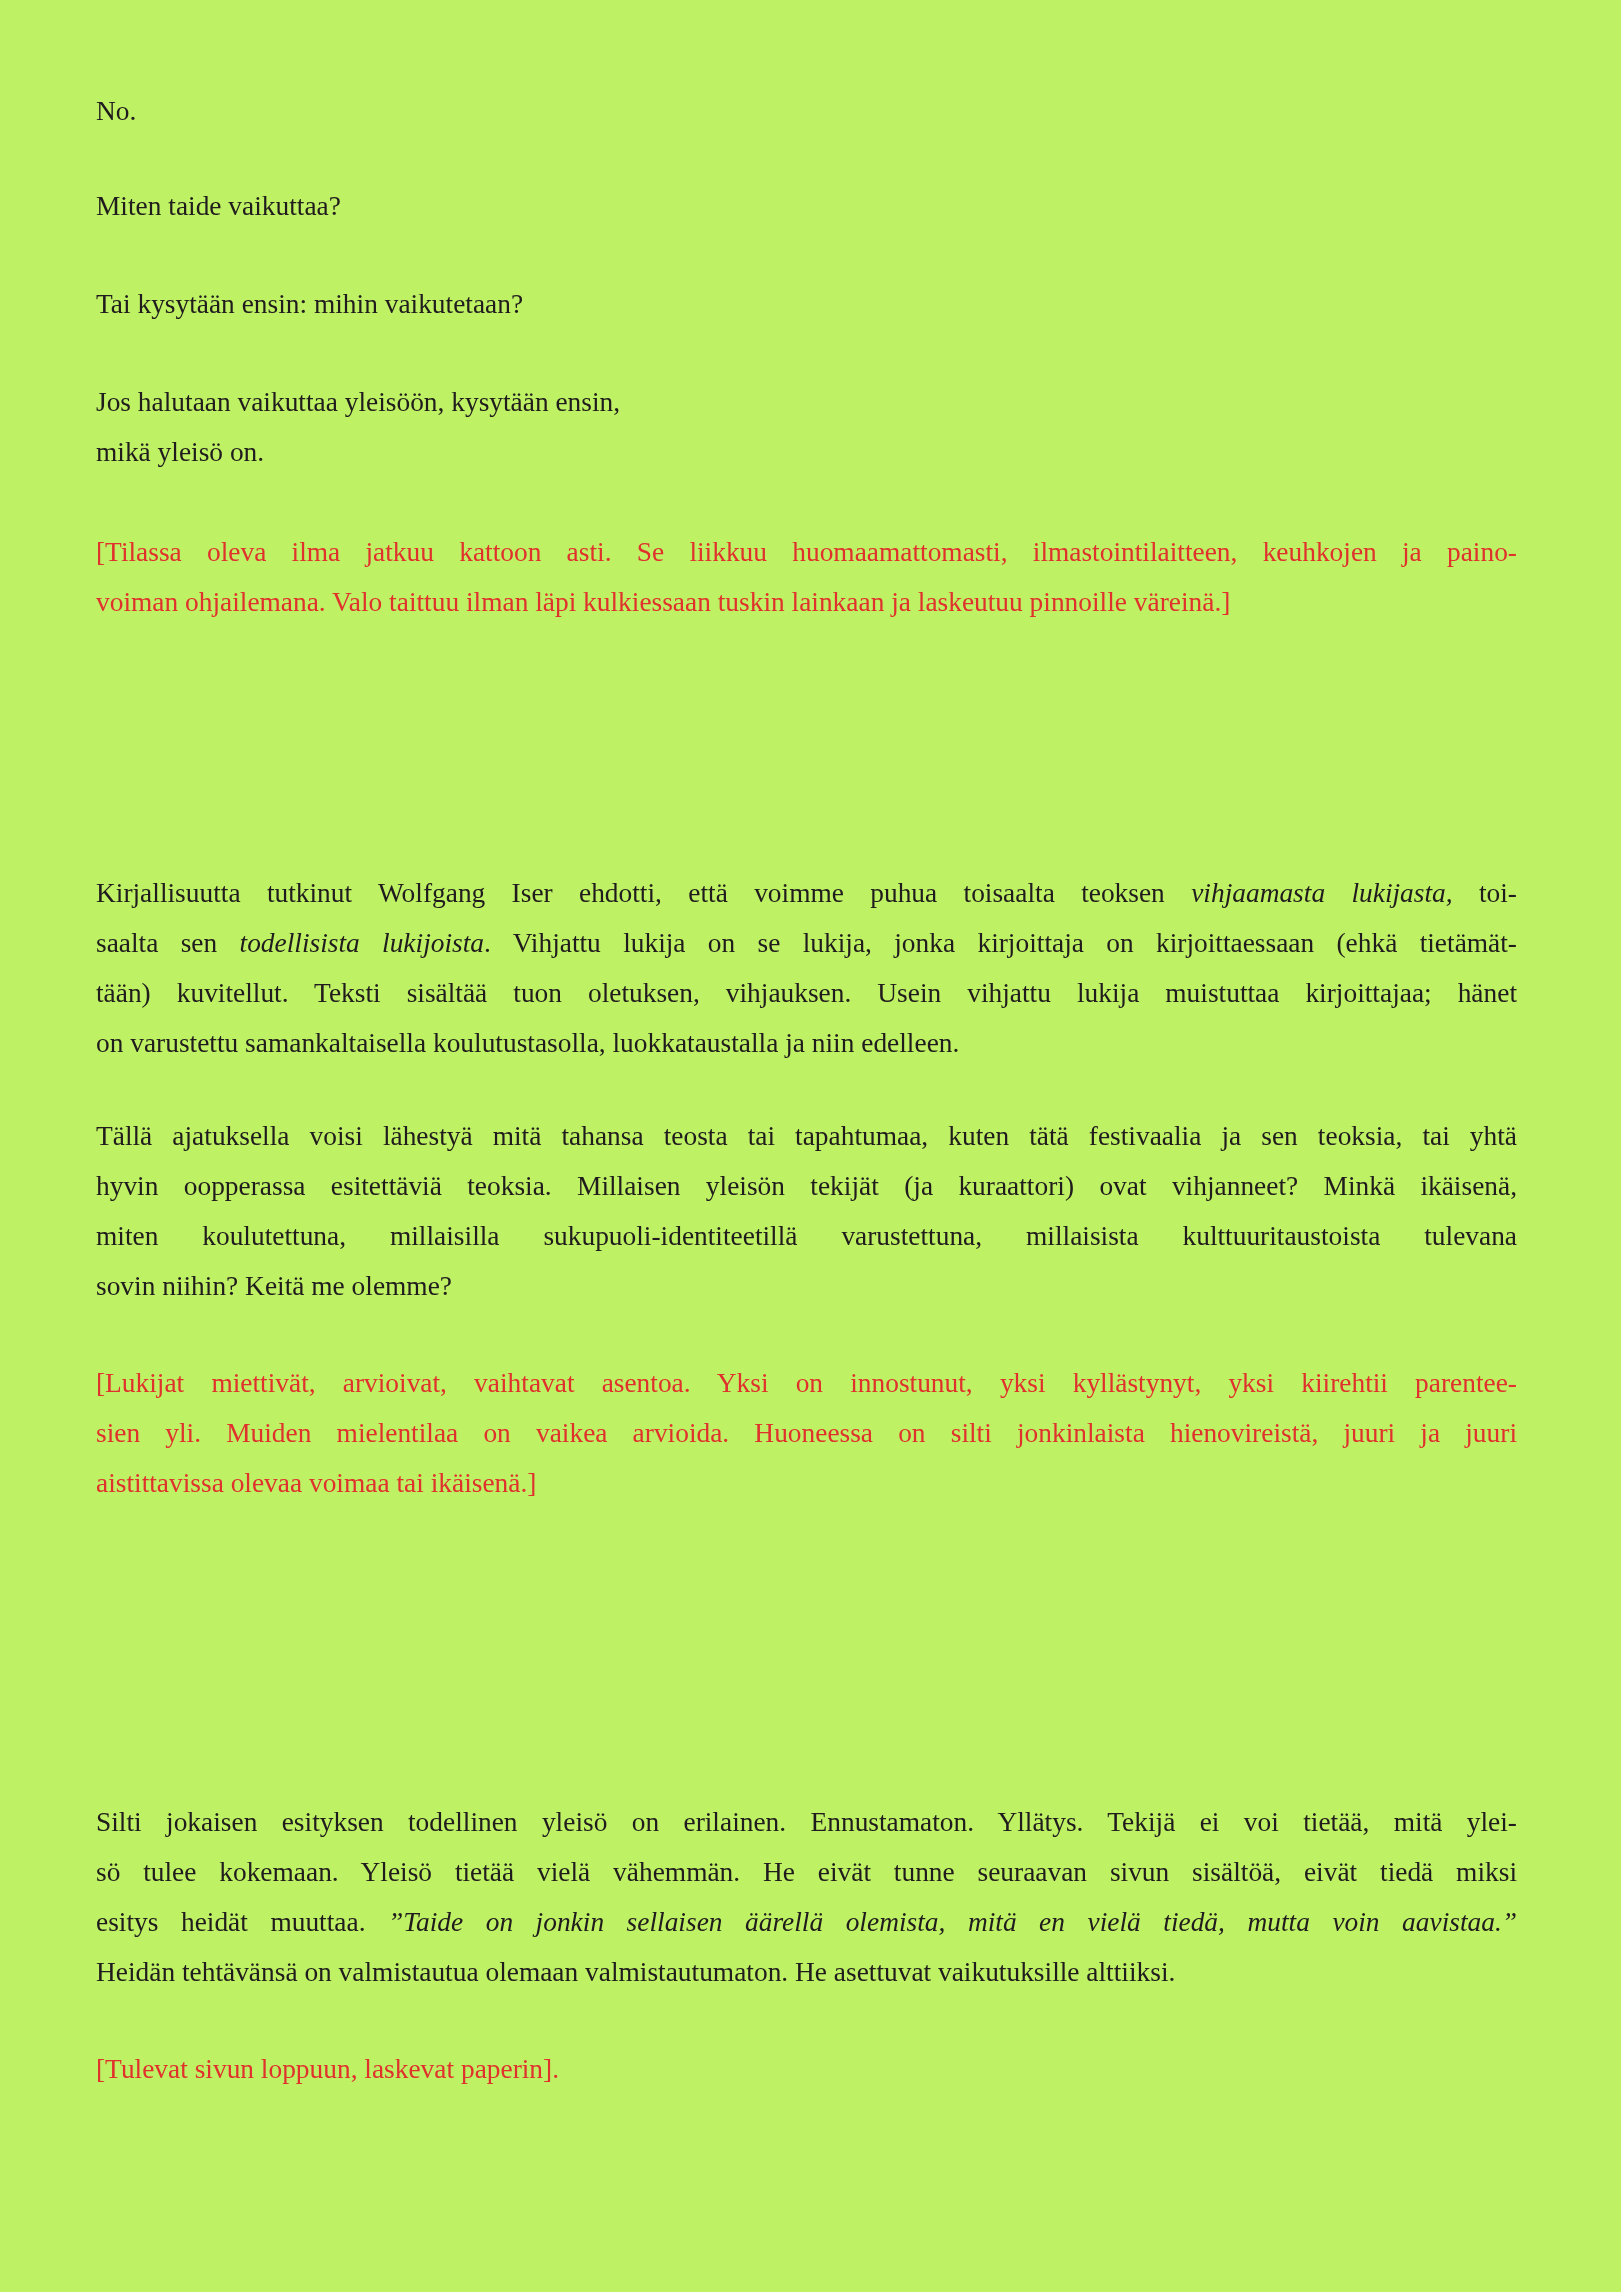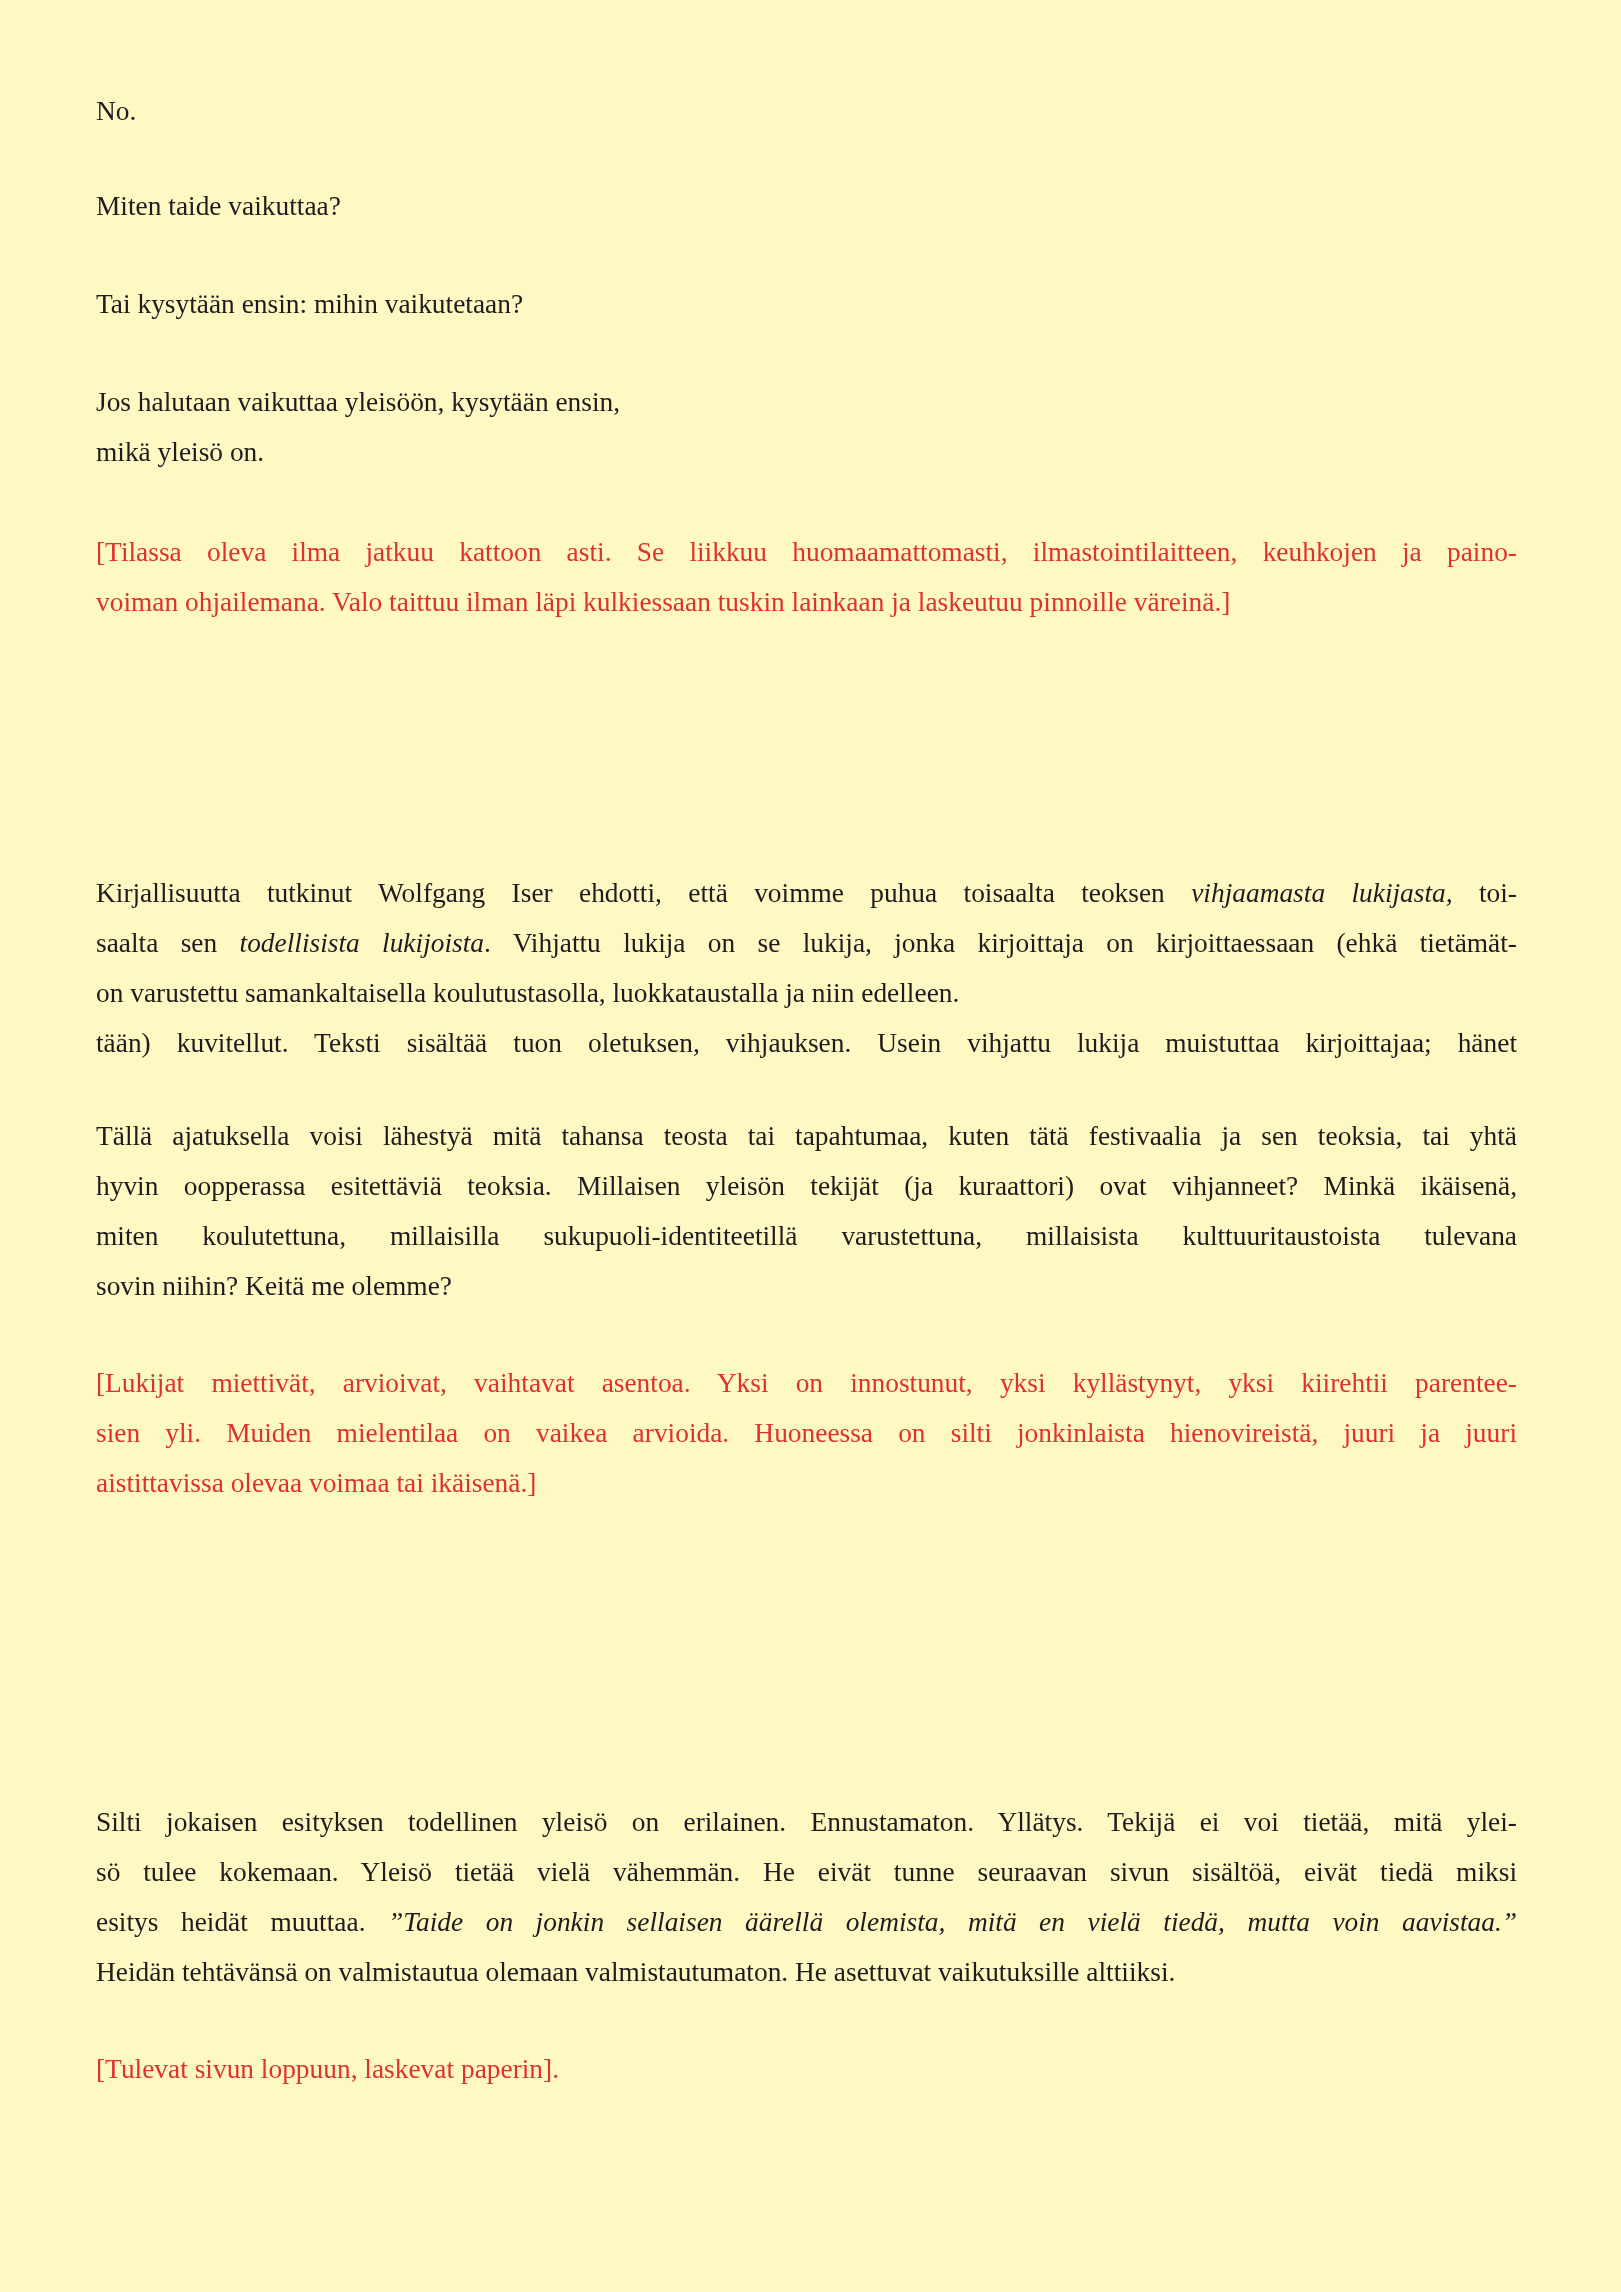--- a/index.html
+++ b/index.html
@@ -4,21 +4,21 @@
 <style>
   html, body {
     margin: 0;
     padding: 0;
     background: #ffffff;
   }
   .page {
     position: relative;
     width: 1621px;
     height: 2293px;
-    background: #fef9c3;
+    background: #bef264;
     overflow: hidden;
     font-family: "Liberation Serif", "DejaVu Serif", serif;
     font-size: 27.4px;
     color: var(--ink, #201b1c);
   }
   .block {
     position: absolute;
     left: 96px;
     width: 1421px;
   }
@@ -61,22 +61,22 @@
   </div>
 
   <div class="block red" style="top:527px">
     <div class="line j"><span>[Tilassa oleva ilma jatkuu kattoon asti. Se liikkuu huomaamattomasti, ilmastointilaitteen, keuhkojen ja paino-</span></div>
     <div class="line"><span>voiman ohjailemana. Valo taittuu ilman läpi kulkiessaan tuskin lainkaan ja laskeutuu pinnoille väreinä.]</span></div>
   </div>
 
   <div class="block" style="top:868px">
     <div class="line j"><span>Kirjallisuutta tutkinut Wolfgang Iser ehdotti, että voimme puhua toisaalta teoksen </span><span class="it">vihjaamasta lukijasta,</span><span> toi-</span></div>
     <div class="line j"><span>saalta sen </span><span class="it">todellisista lukijoista</span><span>. Vihjattu lukija on se lukija, jonka kirjoittaja on kirjoittaessaan (ehkä tietämät-</span></div>
+    <div class="line j"><span>tään) kuvitellut. Teksti sisältää tuon oletuksen, vihjauksen. Usein vihjattu lukija muistuttaa kirjoittajaa; hänet</span></div>
     <div class="line"><span>on varustettu samankaltaisella koulutustasolla, luokkataustalla ja niin edelleen.</span></div>
-    <div class="line j"><span>tään) kuvitellut. Teksti sisältää tuon oletuksen, vihjauksen. Usein vihjattu lukija muistuttaa kirjoittajaa; hänet</span></div>
   </div>
 
   <div class="block" style="top:1111px">
     <div class="line j"><span>Tällä ajatuksella voisi lähestyä mitä tahansa teosta tai tapahtumaa, kuten tätä festivaalia ja sen teoksia, tai yhtä</span></div>
     <div class="line j"><span>hyvin oopperassa esitettäviä teoksia. Millaisen yleisön tekijät (ja kuraattori) ovat vihjanneet? Minkä ikäisenä,</span></div>
     <div class="line j"><span>miten koulutettuna, millaisilla sukupuoli-identiteetillä varustettuna, millaisista kulttuuritaustoista tulevana</span></div>
     <div class="line"><span>sovin niihin? Keitä me olemme?</span></div>
   </div>
 
   <div class="block red" style="top:1358px">

